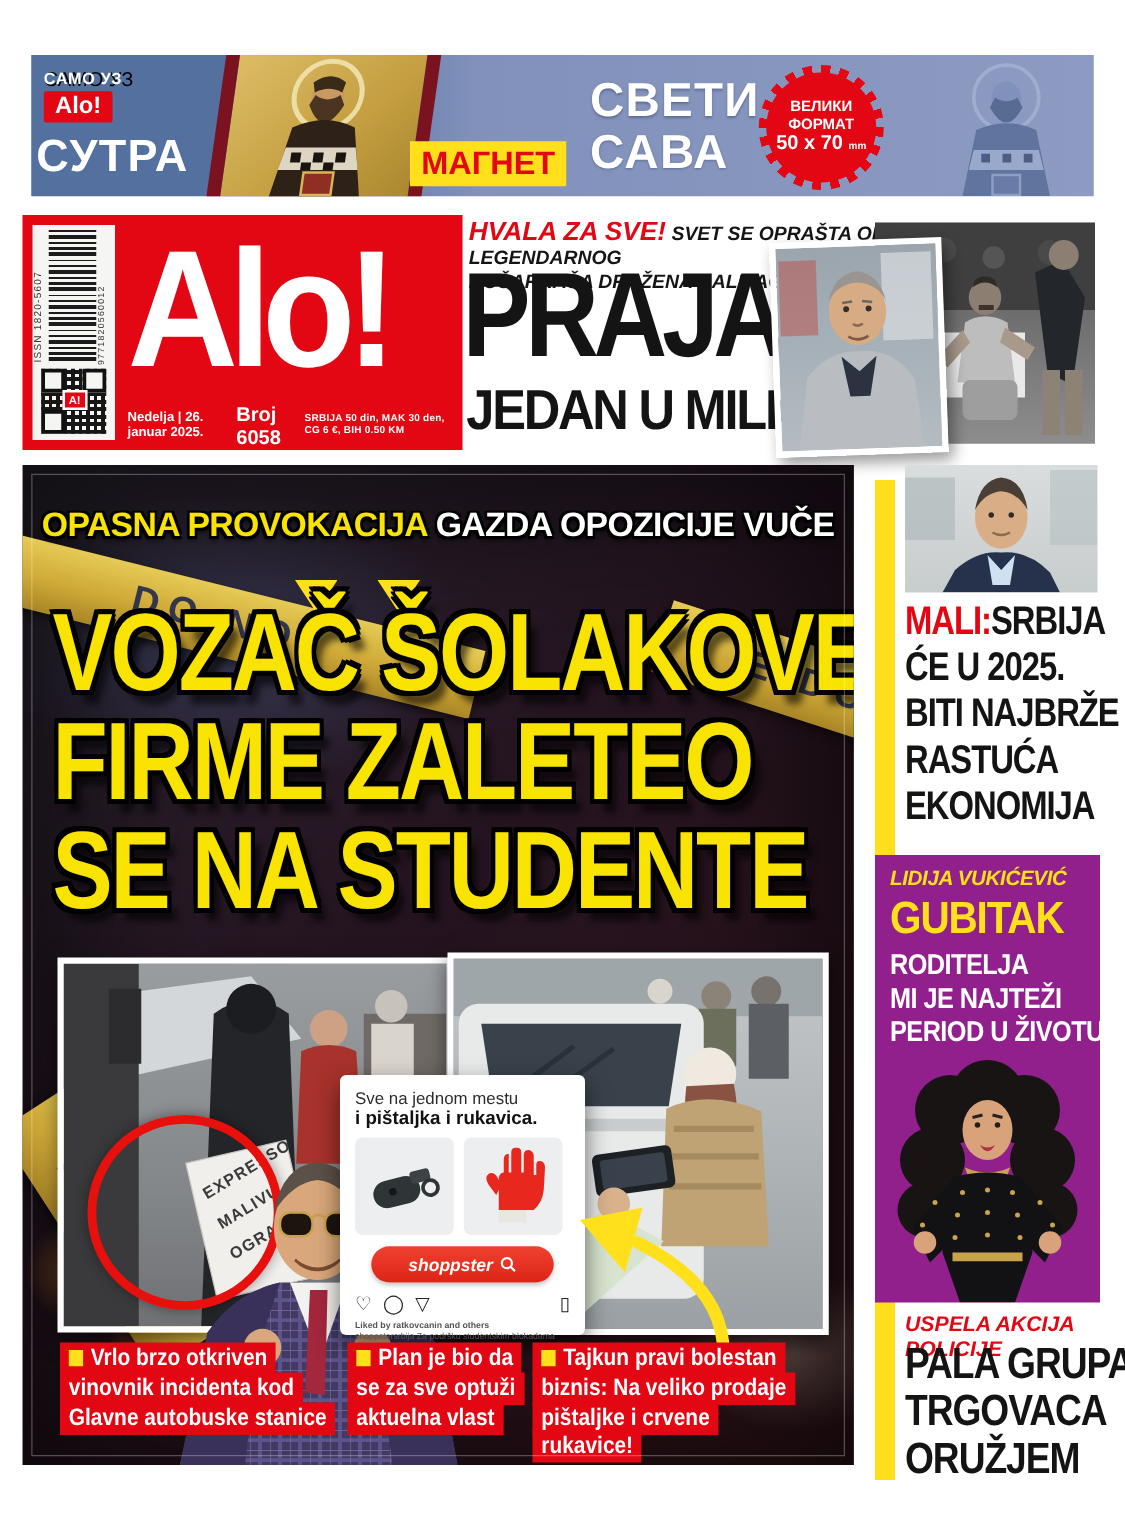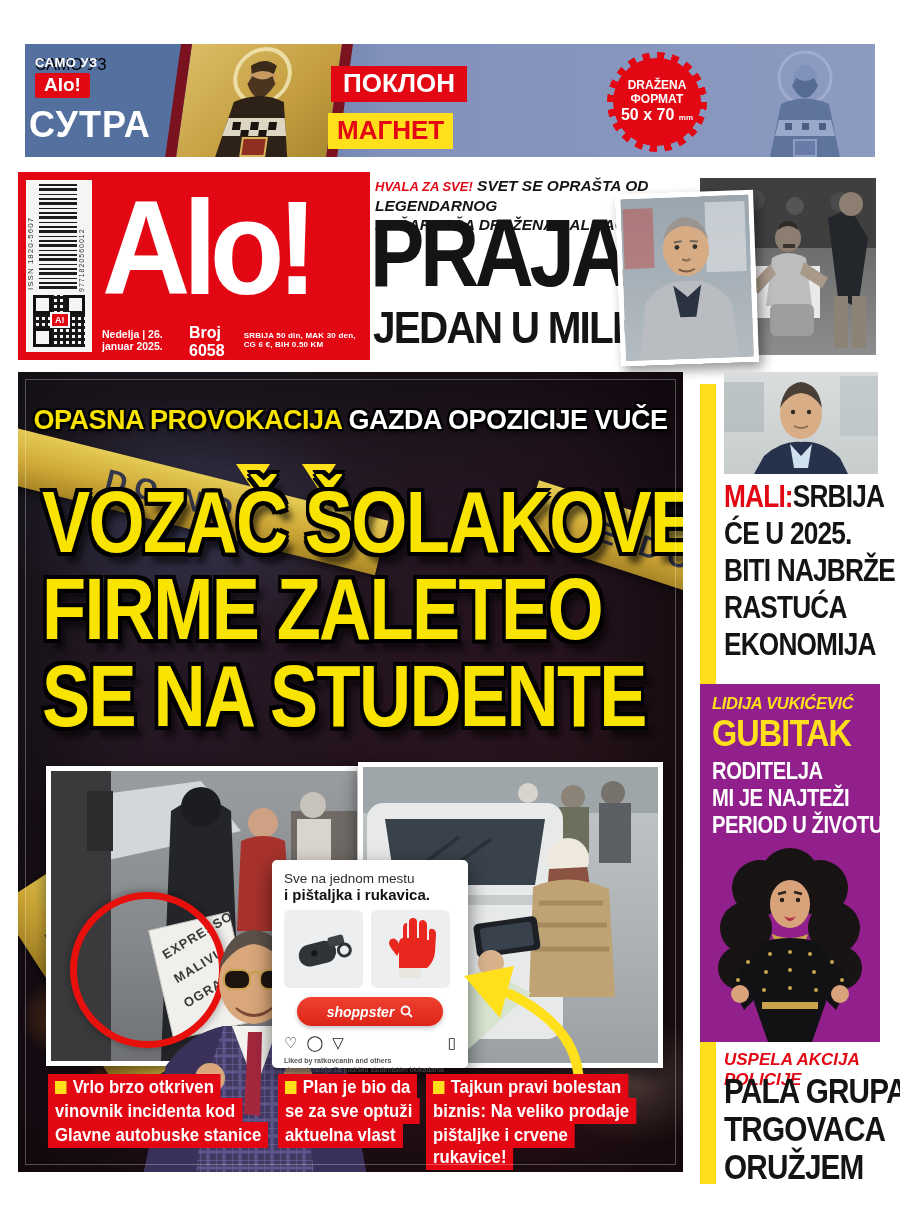--- a/index.html
+++ b/index.html
@@ -28,21 +28,21 @@
   .qr{background-image:repeating-linear-gradient(0deg,#161616 0 3px,rgba(0,0,0,0) 3px 6px),repeating-linear-gradient(90deg,#161616 0 3px,#f5f5f3 3px 6px);}
   .qr-eye{position:absolute;width:13px;height:13px;border:3px solid #111;background:#f5f5f3;}
   .qr-center{position:absolute;left:17px;top:17px;background:#e30613;color:#fff;font-weight:bold;font-size:9px;padding:1px 3px;border:2px solid #fff;}
   .mast-logo{color:#fff;font-weight:bold;font-size:133px;letter-spacing:-8px;line-height:1;}
   .mast-date{color:#fff;font-weight:bold;font-size:10.5px;}
   .mast-issue{color:#fff;font-weight:bold;font-size:16px;}
   .mast-prices{color:#fff;font-weight:bold;font-size:8px;letter-spacing:.2px;}
 
   
   .obit-kicker{font-style:italic;font-weight:bold;font-size:15.5px;color:#151515;line-height:19px;}
-  .obit-red{color:#e30613;font-size:13px;}
+  .obit-red{color:#e30613;font-size:21px;}
   .obit-h1{font-weight:bold;font-size:96px;color:#141414;letter-spacing:-5px;line-height:1;}
   .obit-h2{font-weight:bold;font-size:45px;color:#141414;letter-spacing:-2px;line-height:1;}
   .photo-frame{border:5px solid #fff;box-shadow:4px 6px 12px rgba(0,0,0,.4);overflow:hidden;}
 
   
   .main-box{left:18px;top:372px;width:665px;height:800px;overflow:hidden;
     background:
       radial-gradient(60px 60px at 45px 645px,rgba(255,150,40,.55),rgba(0,0,0,0) 70%),
       radial-gradient(40px 40px at 95px 705px,rgba(255,120,30,.45),rgba(0,0,0,0) 70%),
       radial-gradient(130px 90px at 618px 710px,rgba(255,235,205,.3),rgba(0,0,0,0) 70%),
@@ -106,27 +106,30 @@
         <path d="M47,78 L103,78 L107,96 L43,96 Z" fill="#ded5c2"></path>
         <rect x="52" y="82" width="8" height="8" fill="#191410"></rect>
           <rect x="70" y="82" width="8" height="8" fill="#191410"></rect>
           <rect x="88" y="82" width="8" height="8" fill="#191410"></rect>
         <rect x="61" y="90" width="8" height="6" fill="#191410"></rect>
           <rect x="79" y="90" width="8" height="6" fill="#191410"></rect>
         <rect x="64" y="98" width="24" height="18" fill="#8e2f22" stroke="#d9b45a" stroke-width="2"></rect>
       </svg>
     </div>
 
-    <span class="abs gift1" style="left:306px;top:22px;">ПОКЛОН</span>
     <span class="abs gift2" style="left:303px;top:69px;">МАГНЕТ</span>
 
+    <div class="abs sveti" style="left:447px;top:17px;">
+      <div>СВЕТИ</div>
+      <div>САВА</div>
+    </div>
 
     <div class="abs badge-spikes" style="left:582px;top:8px;"></div>
     <div class="abs badge" style="left:588px;top:14px;">
-      <div style="font-size:12px;font-weight:bold;">DRAŽENA</div>
+      <div style="font-size:12px;font-weight:bold;">ВЕЛИКИ</div>
       <div style="font-size:12px;font-weight:bold;">ФОРМАТ</div>
       <div style="font-size:16px;font-weight:bold;line-height:18px;"><span>50 x 70</span> <span style="font-size:8px;">mm</span></div>
     </div>
 
     <svg class="abs" style="left:705px;top:0;" width="145" height="113" viewBox="0 0 145 113" opacity="0.7">
       <circle cx="75" cy="34" r="26" fill="none" stroke="#a8b6d6" stroke-width="3"></circle>
       <ellipse cx="75" cy="36" rx="12" ry="15" fill="#7c8fb8"></ellipse>
       <path d="M62,42 Q75,66 88,42 L84,34 Q75,40 66,34 Z" fill="#42597f"></path>
       <path d="M40,113 L51,60 Q75,49 99,60 L110,113 Z" fill="#4d648f"></path>
       <path d="M49,76 L101,76 L105,92 L45,92 Z" fill="#9fb0d0"></path>

